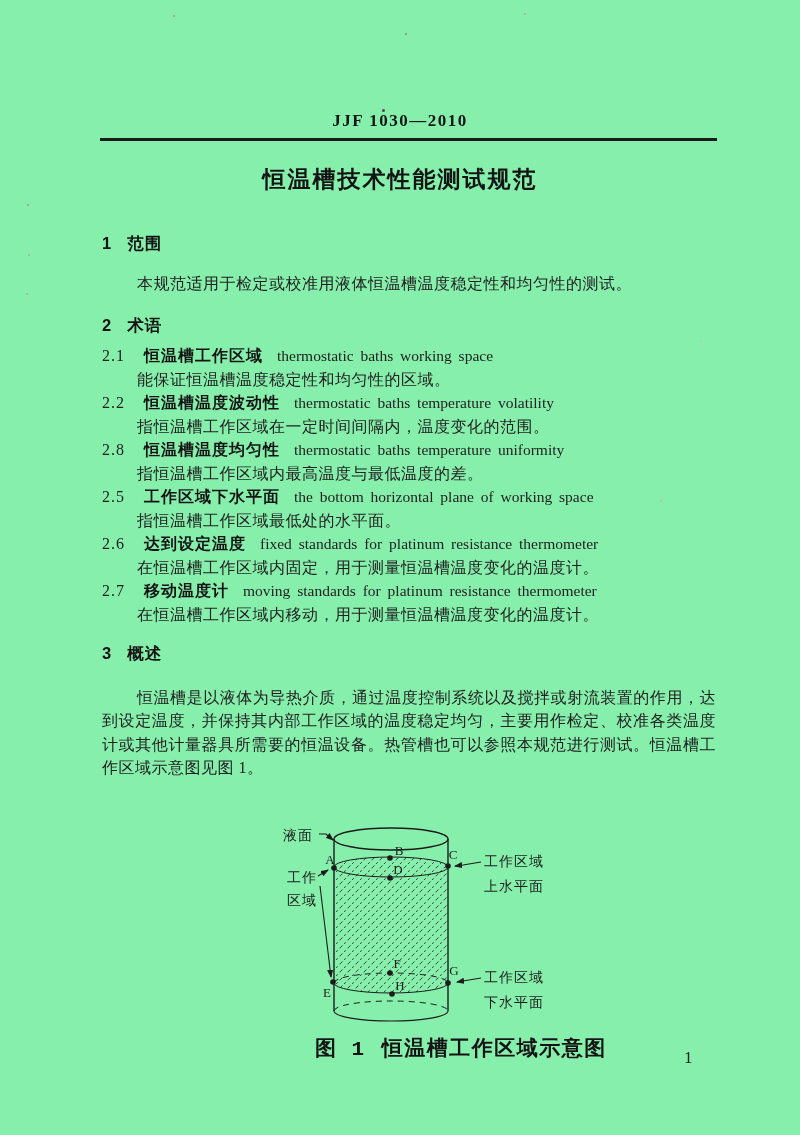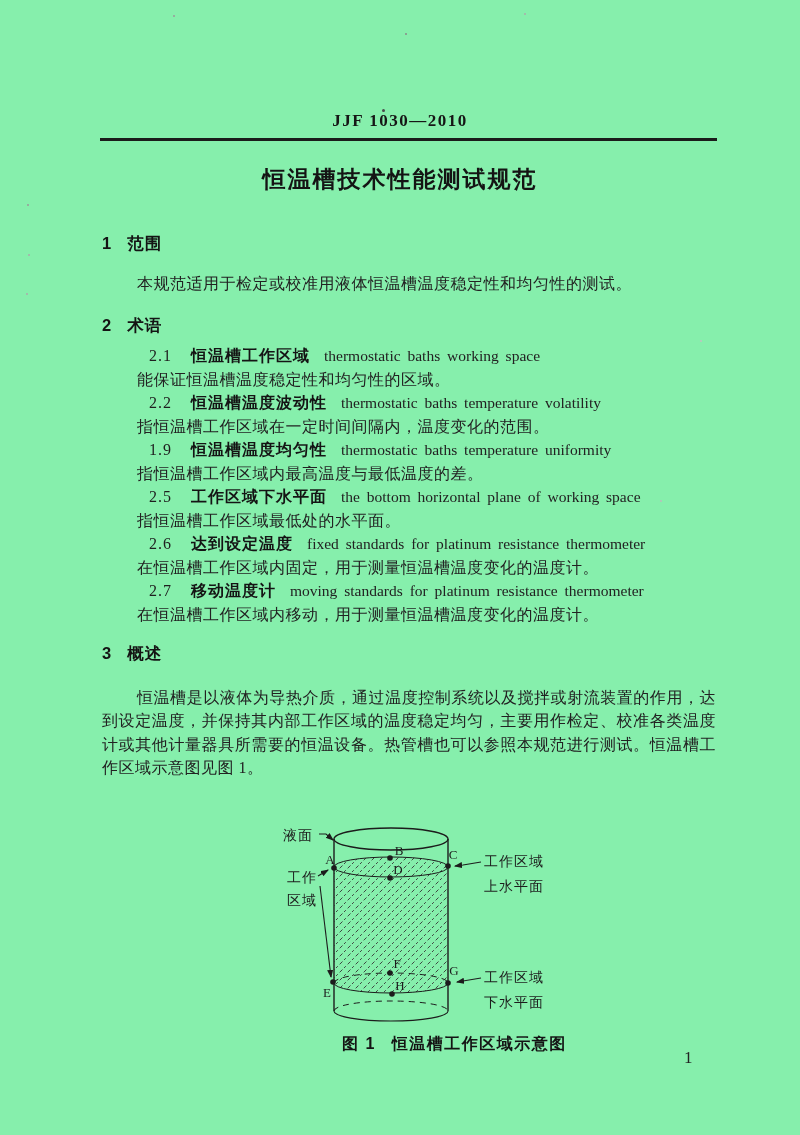--- a/index.html
+++ b/index.html
@@ -35,33 +35,33 @@
     letter-spacing:1px; line-height:23.5px;
   }
   .sec-num { display:inline-block; margin-right:15px; font-family:"Liberation Sans", sans-serif; }
   .sec1-h { margin:0 0 16.5px 0; }
   .sec2-h { margin:18px 0 7px 0; }
   .sec3-h { margin:16px 0 20px 0; }
   .body-p {
     margin:0; text-indent:35px; letter-spacing:0.5px; color:#222;
   }
   .overview-p { text-align:justify; }
-  .term-line { white-space:nowrap;margin-left:47px; }
+  .term-line { white-space:nowrap; }
   .t-num { display:inline-block; min-width:33px; margin-right:9px; letter-spacing:1px; }
   .t-zh {
     font-family:"Liberation Sans", sans-serif; font-weight:bold;
     color:#141414; margin-right:14px; letter-spacing:1px;
   }
   .t-en { font-size:15.5px; word-spacing:3px; color:#222; }
   .term-def { padding-left:35px; letter-spacing:0.5px; color:#222; }
   .figure-wrap { position:absolute; left:256px; top:816px; width:326px; height:214px; }
   .fig-caption {
     position:absolute; left:315px; top:1034px;
-    font-family:Liberation Sans, sans-serif;
-    font-weight:bold; font-size:16px; color:#141414; letter-spacing:1.5px;margin-left:27px;
+    font-family:Liberation Mono, monospace;
+    font-weight:bold; font-size:21px; color:#141414; letter-spacing:1.5px;
   }
   .fig-caption .cap-label { margin-right:16px; }
   .page-number {
     position:absolute; left:684px; top:1048px;
     font-size:17px; color:#222; font-family:"Liberation Serif", serif;
   }
   .speck { position:absolute; border-radius:50%; }
   svg text { font-family:"Liberation Serif", serif; fill:#1c1c1c; }
   svg .cjk { font-family:"Liberation Sans", sans-serif; font-size:14px; letter-spacing:1px; }
   svg .pt  { font-size:13px; }
@@ -88,21 +88,21 @@
 
     <div class="term">
       <div class="term-line"><span class="t-num">2.1</span><span class="t-zh">恒温槽工作区域</span><span class="t-en">thermostatic baths working space</span></div>
       <div class="term-def">能保证恒温槽温度稳定性和均匀性的区域。</div>
     </div>
     <div class="term">
       <div class="term-line"><span class="t-num">2.2</span><span class="t-zh">恒温槽温度波动性</span><span class="t-en">thermostatic baths temperature volatility</span></div>
       <div class="term-def">指恒温槽工作区域在一定时间间隔内，温度变化的范围。</div>
     </div>
     <div class="term">
-      <div class="term-line"><span class="t-num">1.9</span><span class="t-zh">恒温槽温度均匀性</span><span class="t-en">thermostatic baths temperature uniformity</span></div>
+      <div class="term-line"><span class="t-num">2.8</span><span class="t-zh">恒温槽温度均匀性</span><span class="t-en">thermostatic baths temperature uniformity</span></div>
       <div class="term-def">指恒温槽工作区域内最高温度与最低温度的差。</div>
     </div>
     <div class="term">
       <div class="term-line"><span class="t-num">2.5</span><span class="t-zh">工作区域下水平面</span><span class="t-en">the bottom horizontal plane of working space</span></div>
       <div class="term-def">指恒温槽工作区域最低处的水平面。</div>
     </div>
     <div class="term">
       <div class="term-line"><span class="t-num">2.6</span><span class="t-zh">达到设定温度</span><span class="t-en">fixed standards for platinum resistance thermometer</span></div>
       <div class="term-def">在恒温槽工作区域内固定，用于测量恒温槽温度变化的温度计。</div>
     </div>

